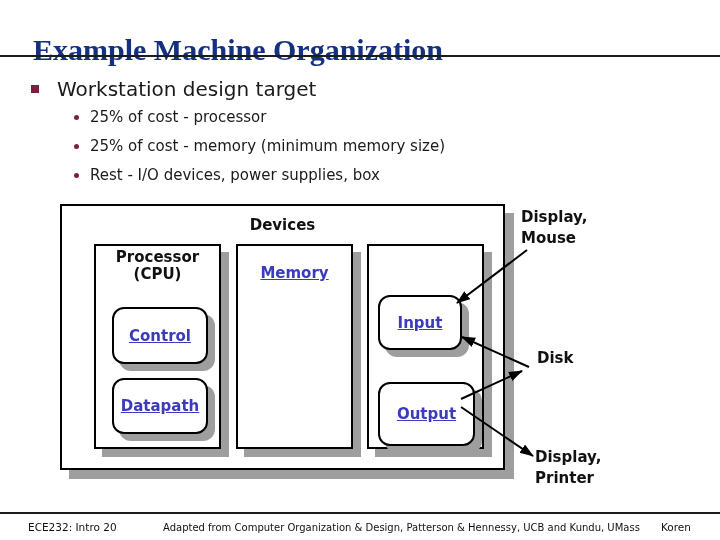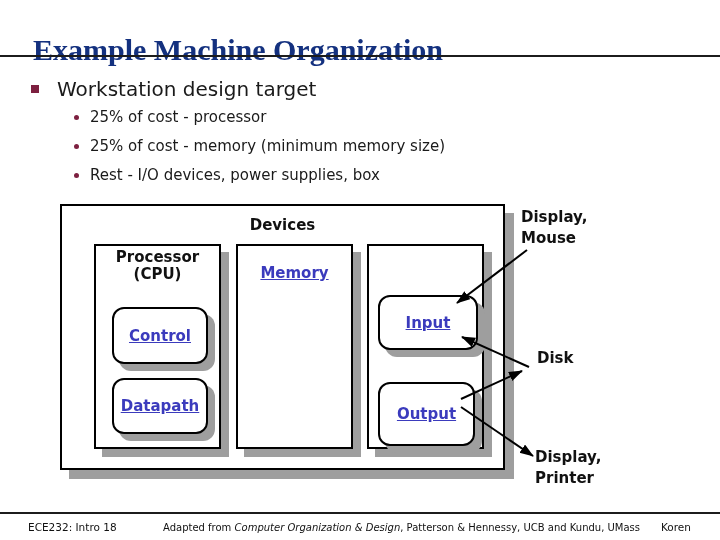--- a/index.html
+++ b/index.html
@@ -33,34 +33,34 @@
   .processor-box{left:32px;top:38px;width:127px;height:205px;}
   .memory-box{left:174px;top:38px;width:117px;height:205px;}
   .devices-box{left:305px;top:38px;width:117px;height:205px;}
   .processor-label{top:3px;line-height:17px;}
   .memory-label{top:18px;}
   .devices-label{top:17px;margin-top:48px;}
   .rbox{position:absolute;background:#fff;border:2px solid #000;border-radius:12px;box-sizing:border-box;
         display:flex;align-items:center;justify-content:center;}
   .control-box{left:16px;top:61px;width:96px;height:57px;}
   .datapath-box{left:16px;top:132px;width:96px;height:56px;}
-  .input-box{left:9px;top:49px;width:100px;height:55px;}
+  .input-box{left:9px;top:49px;width:84px;height:55px;}
   .output-box{left:9px;top:136px;width:97px;height:64px;}
   .link{font-weight:700;font-size:15px;color:#3b3bbd;text-decoration:underline;cursor:pointer;}
   .ext-label{position:absolute;font-weight:700;font-size:15px;line-height:21px;color:#111;white-space:nowrap;}
   .lbl-keyboard{left:521px;top:207px;}
   .lbl-disk{left:537px;top:348px;}
   .lbl-display{left:535px;top:447px;}
   .arrows{position:absolute;left:0;top:0;pointer-events:none;}
 
   
   .footer-rule{position:absolute;left:0;top:512px;width:720px;height:0;border-top:2px solid #1c1c1c;}
   .footer-course{position:absolute;left:28px;top:521px;font-size:10.5px;color:#111;}
   .footer-credit{position:absolute;left:163px;top:522px;font-size:10px;color:#111;white-space:nowrap;}
-  .footer-credit .book{font-style:italic;text-align:center;}
+  .footer-credit .book{text-align:center;}
   .footer-author{position:absolute;right:29px;top:521px;font-size:10.5px;color:#111;}
 </style>
 </head>
 <body>
 
 <div class="slide">
 
   <h1 class="title">Example Machine Organization</h1>
   <div class="title-rule"></div>
 
@@ -133,19 +133,19 @@
       <span>Mouse</span>
     </div>
     <div class="ext-label lbl-disk">Disk</div>
     <div class="ext-label lbl-display">
       <span>Display,</span><br>
       <span>Printer</span>
     </div>
   </div>
 
   <div class="footer-rule"></div>
-  <div class="footer-course">ECE232: Intro 18</div>
+  <div class="footer-course">ECE232: Intro 20</div>
   <div class="footer-credit">
     <span>Adapted from </span><span class="book">Computer Organization &amp; Design</span><span>, Patterson &amp; Hennessy, UCB and Kundu, UMass</span>
   </div>
   <div class="footer-author">Koren</div>
 
 </div>
 
 </body></html>

